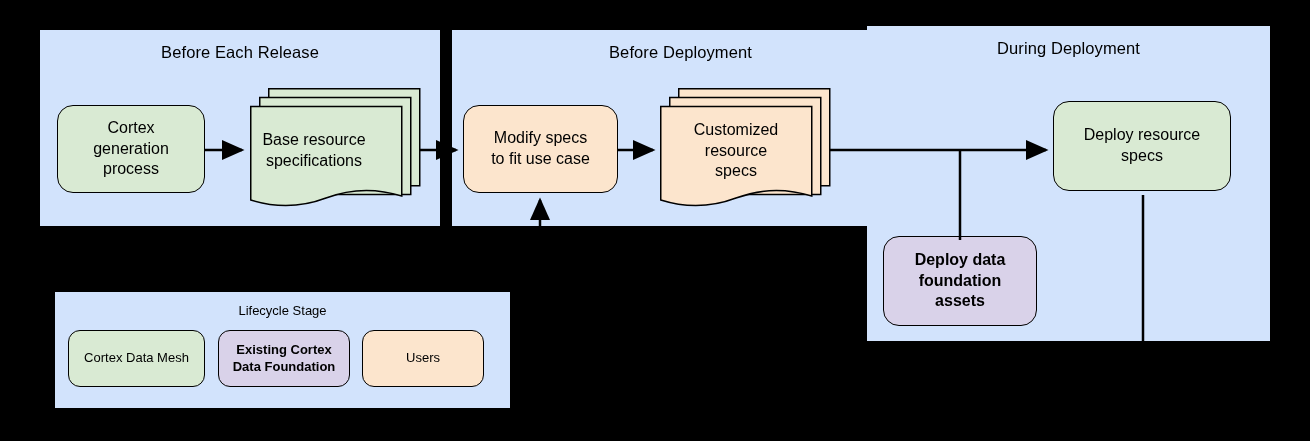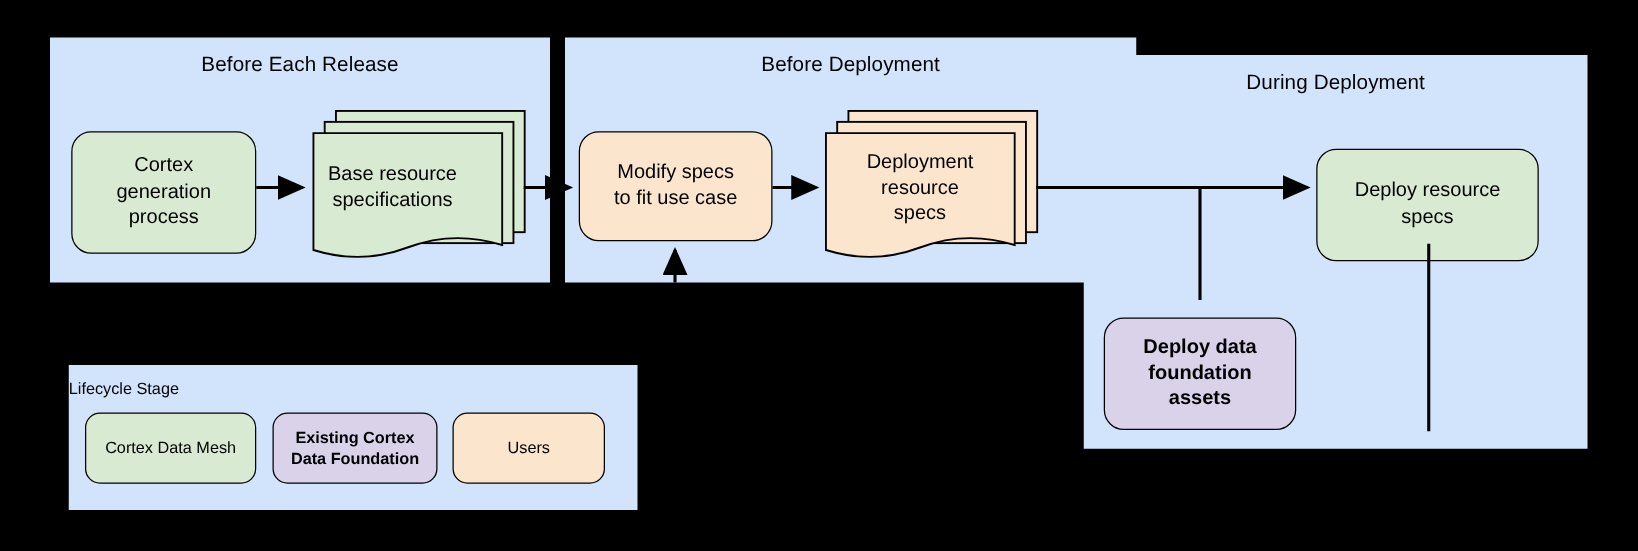--- a/index.html
+++ b/index.html
@@ -54,21 +54,21 @@
     font-size: 16px;
     line-height: 1.3;
     white-space: pre-line;
   }
 
   .legend {
     position: absolute;
     background: #d2e3fc;
   }
   .legend-title {
-    text-align: left;
+    text-align: center;
     padding-top: 11px;
     font-size: 13px;
   }
   .legend-item {
     position: absolute;
     border: 1.5px solid #000;
     border-radius: 12px;
     display: flex;
     align-items: center;
     justify-content: center;
@@ -87,21 +87,21 @@
   }
 </style>
 </head>
 <body>
 
 <div class="canvas">
 
   <div class="panel" style="left:40px; top:30px; width:400px; height:196px">
     <div class="panel-title">Before Each Release</div>
 
-    <div class="node green" style="left:17px; top:75px; width:148px; height:98px">Cortex
+    <div class="node green" style="left:17px; top:75px; width:148px; height:88px">Cortex
 generation
 process</div>
 
     <div class="docstack" style="left:210px; top:58px; width:171px; height:125px">
       <svg width="171" height="125" viewBox="0 0 171 125">
         <rect x="18.75" y="0.75" width="151" height="97" fill="#d9ead3" stroke="#000" stroke-width="1.5"></rect>
         <rect x="9.75" y="9.5" width="151" height="97" fill="#d9ead3" stroke="#000" stroke-width="1.5"></rect>
         <path d="M0.75 18.5 H151.75 V108 Q113 96 76 110 Q39 124 0.75 112 Z" fill="#d9ead3" stroke="#000" stroke-width="1.5"></path>
       </svg>
       <div class="doc-label" style="left:0; top:18px; width:128px; height:90px">Base resource
@@ -114,27 +114,27 @@
 
     <div class="node peach" style="left:11px; top:75px; width:155px; height:88px">Modify specs
 to fit use case</div>
 
     <div class="docstack" style="left:208px; top:58px; width:171px; height:125px">
       <svg width="171" height="125" viewBox="0 0 171 125">
         <rect x="18.75" y="0.75" width="151" height="97" fill="#fce5cd" stroke="#000" stroke-width="1.5"></rect>
         <rect x="9.75" y="9.5" width="151" height="97" fill="#fce5cd" stroke="#000" stroke-width="1.5"></rect>
         <path d="M0.75 18.5 H151.75 V108 Q113 96 76 110 Q39 124 0.75 112 Z" fill="#fce5cd" stroke="#000" stroke-width="1.5"></path>
       </svg>
-      <div class="doc-label" style="left:0; top:18px; width:152px; height:90px">Deployment
+      <div class="doc-label" style="left:0; top:18px; width:152px; height:90px">Customized
 resource
 specs</div>
     </div>
   </div>
 
-  <div class="panel" style="left:867px; top:44px; width:403px; height:315px">
+  <div class="panel" style="left:867px; top:26px; width:403px; height:315px">
     <div class="panel-title">During Deployment</div>
 
     <div class="node green" style="left:186px; top:75px; width:178px; height:90px">Deploy resource
 specs</div>
 
     <div class="node purple" style="left:16px; top:210px; width:154px; height:90px">Deploy data
 foundation
 assets</div>
   </div>
 

